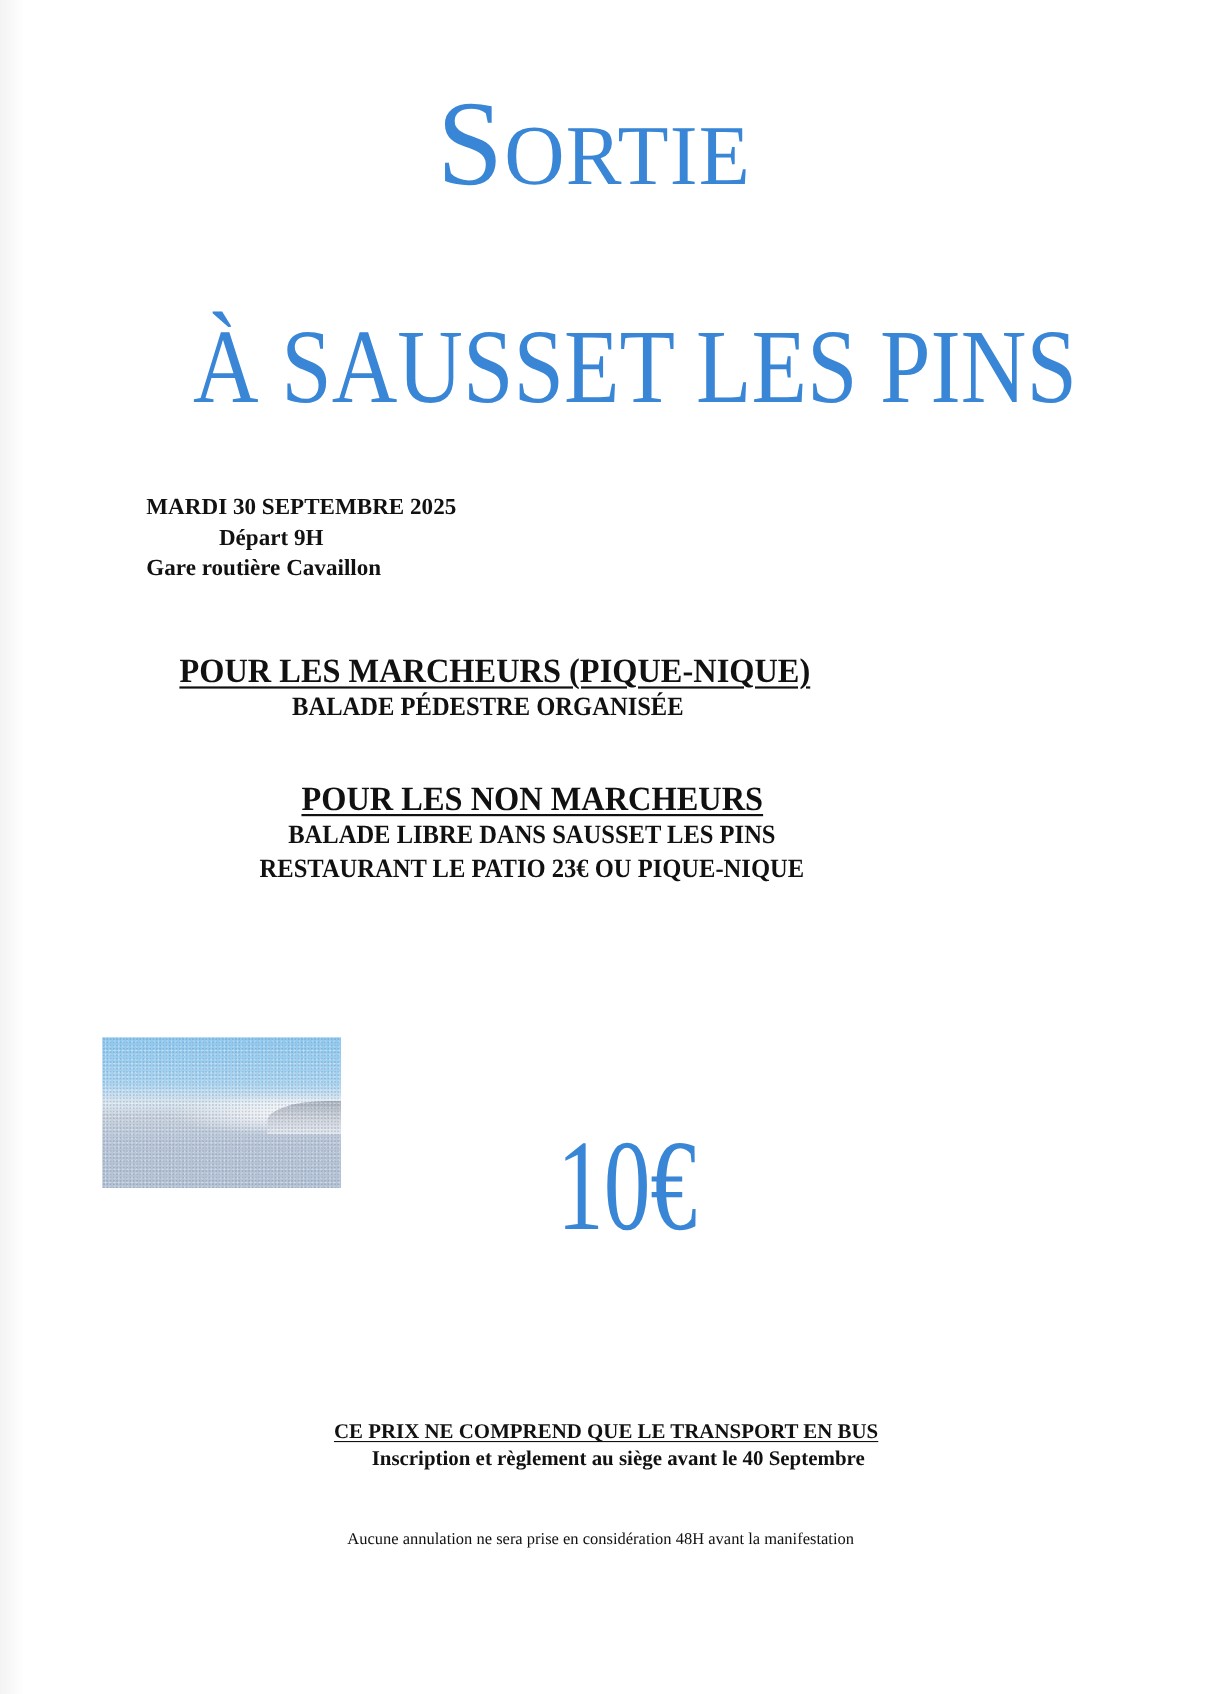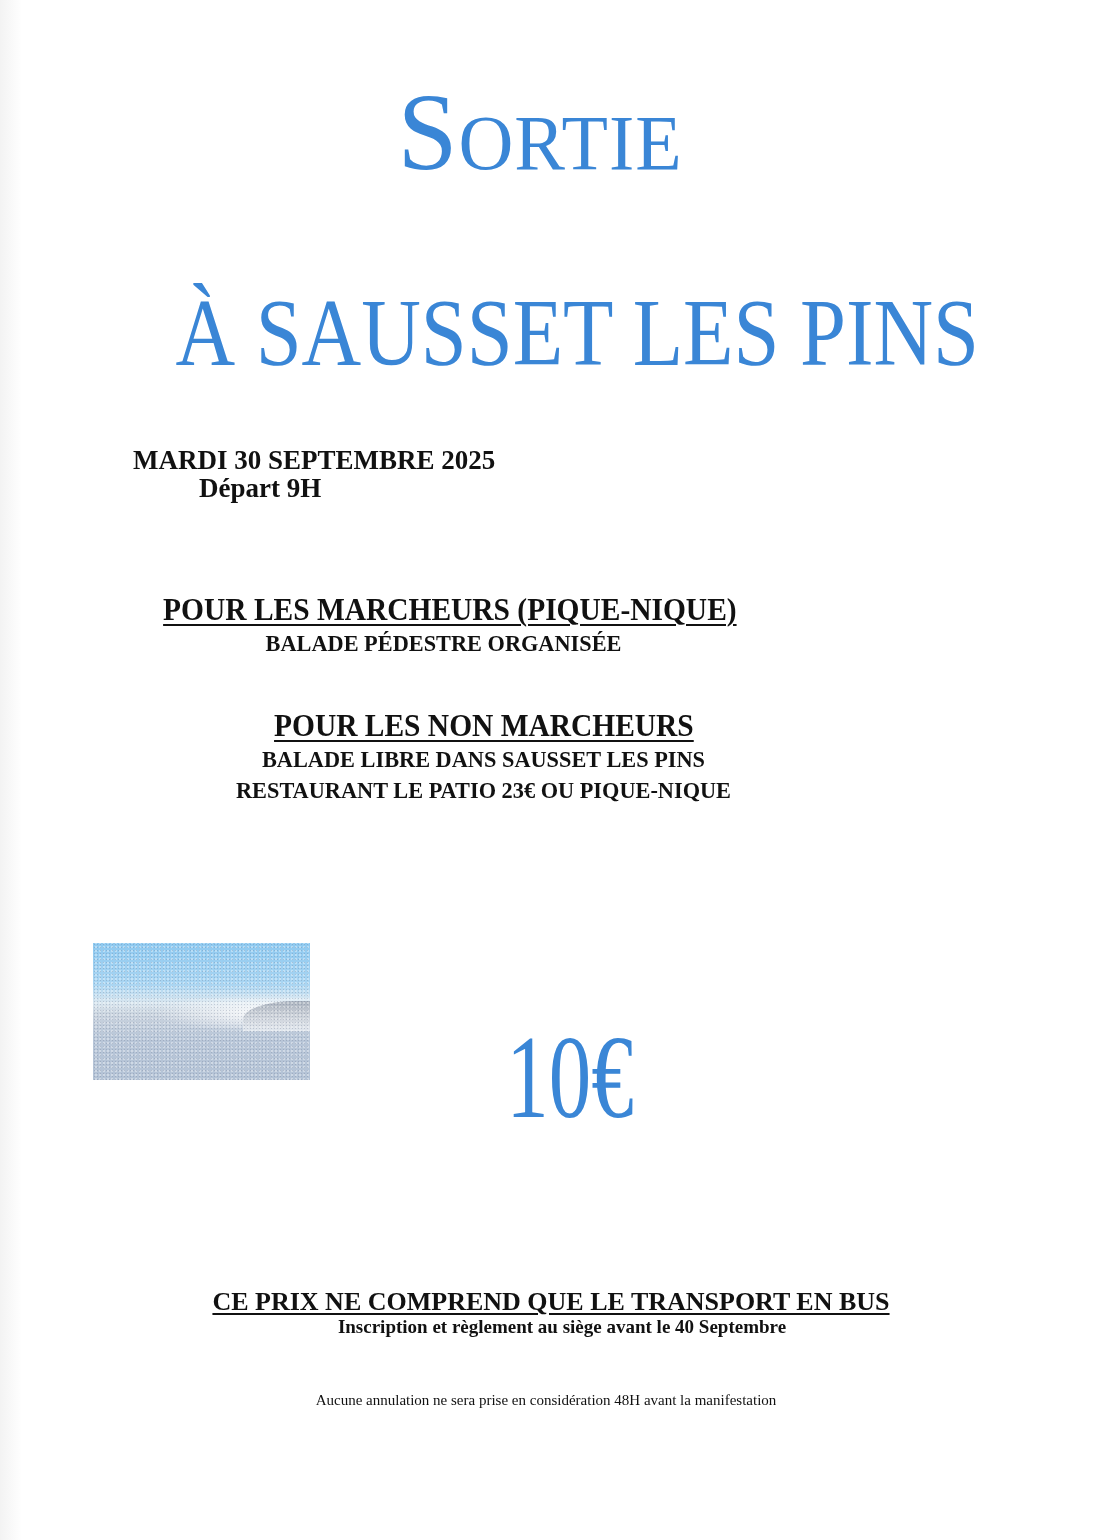--- a/index.html
+++ b/index.html
@@ -43,21 +43,21 @@
       line-height: 110px;
       color: #3a86d6;
       transform: scaleX(0.86);
       transform-origin: center;
       white-space: nowrap;
     }
 
     .info {
       left: 133px; top: 446px;
       font-weight: bold;
-      font-size: 27px;
+      font-size: 21px;
       line-height: 28px;
     }
     .info div { white-space: nowrap; }
     .info .indent { padding-left: 66px; font-family: Liberation Serif, serif; }
 
     .section {
       left: 0; width: 887px;
       text-align: center;
       font-weight: bold;
       white-space: nowrap;
@@ -129,21 +129,21 @@
     }
 
     .footer {
       left: 0; width: 1102px;
       top: 1290px;
       text-align: center;
       font-weight: bold;
       white-space: nowrap;
     }
     .footer .f-head {
-      font-size: 26px;
+      font-size: 19px;
       line-height: 24px;
       text-decoration: underline;
       text-underline-offset: 3px;
       display: inline-block;
     }
     .footer .f-line {
       font-size: 19px;
       line-height: 25px;
       display: block;
     }
@@ -169,20 +169,21 @@
   <span>Sortie</span>
 </div>
 
 <div class="abs title-place">
   <span>À SAUSSET LES PINS</span>
 </div>
 
 <div class="abs info">
   <div>MARDI 30 SEPTEMBRE 2025</div>
   <div class="indent">Départ 9H</div>
+  <div>Gare routière Cavaillon</div>
 </div>
 
 <div class="abs section sec1">
   <span class="heading">POUR LES MARCHEURS (PIQUE-NIQUE)</span>
   <span class="sub">BALADE PÉDESTRE ORGANISÉE</span>
 </div>
 
 <div class="abs section sec2">
   <span class="heading">POUR LES NON MARCHEURS</span>
   <span class="sub">BALADE LIBRE DANS SAUSSET LES PINS</span>

